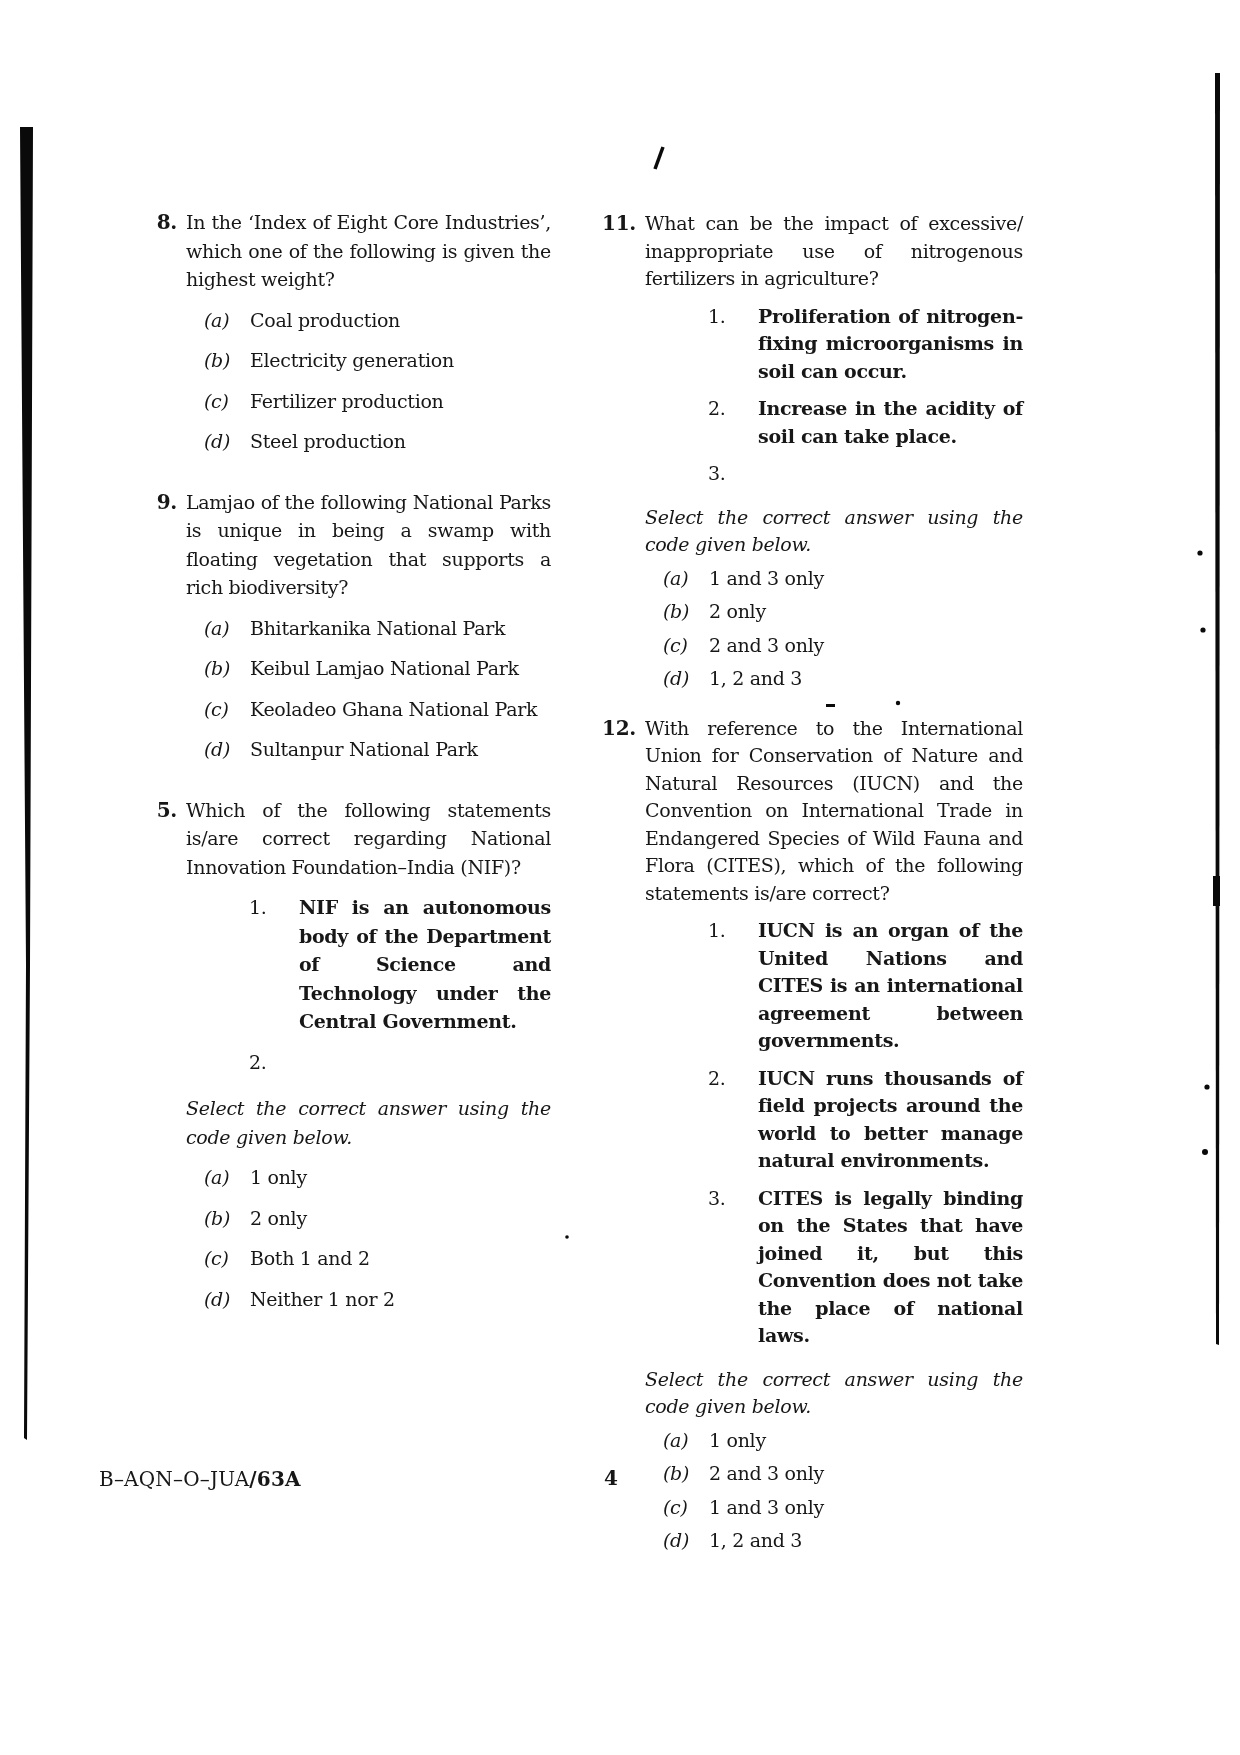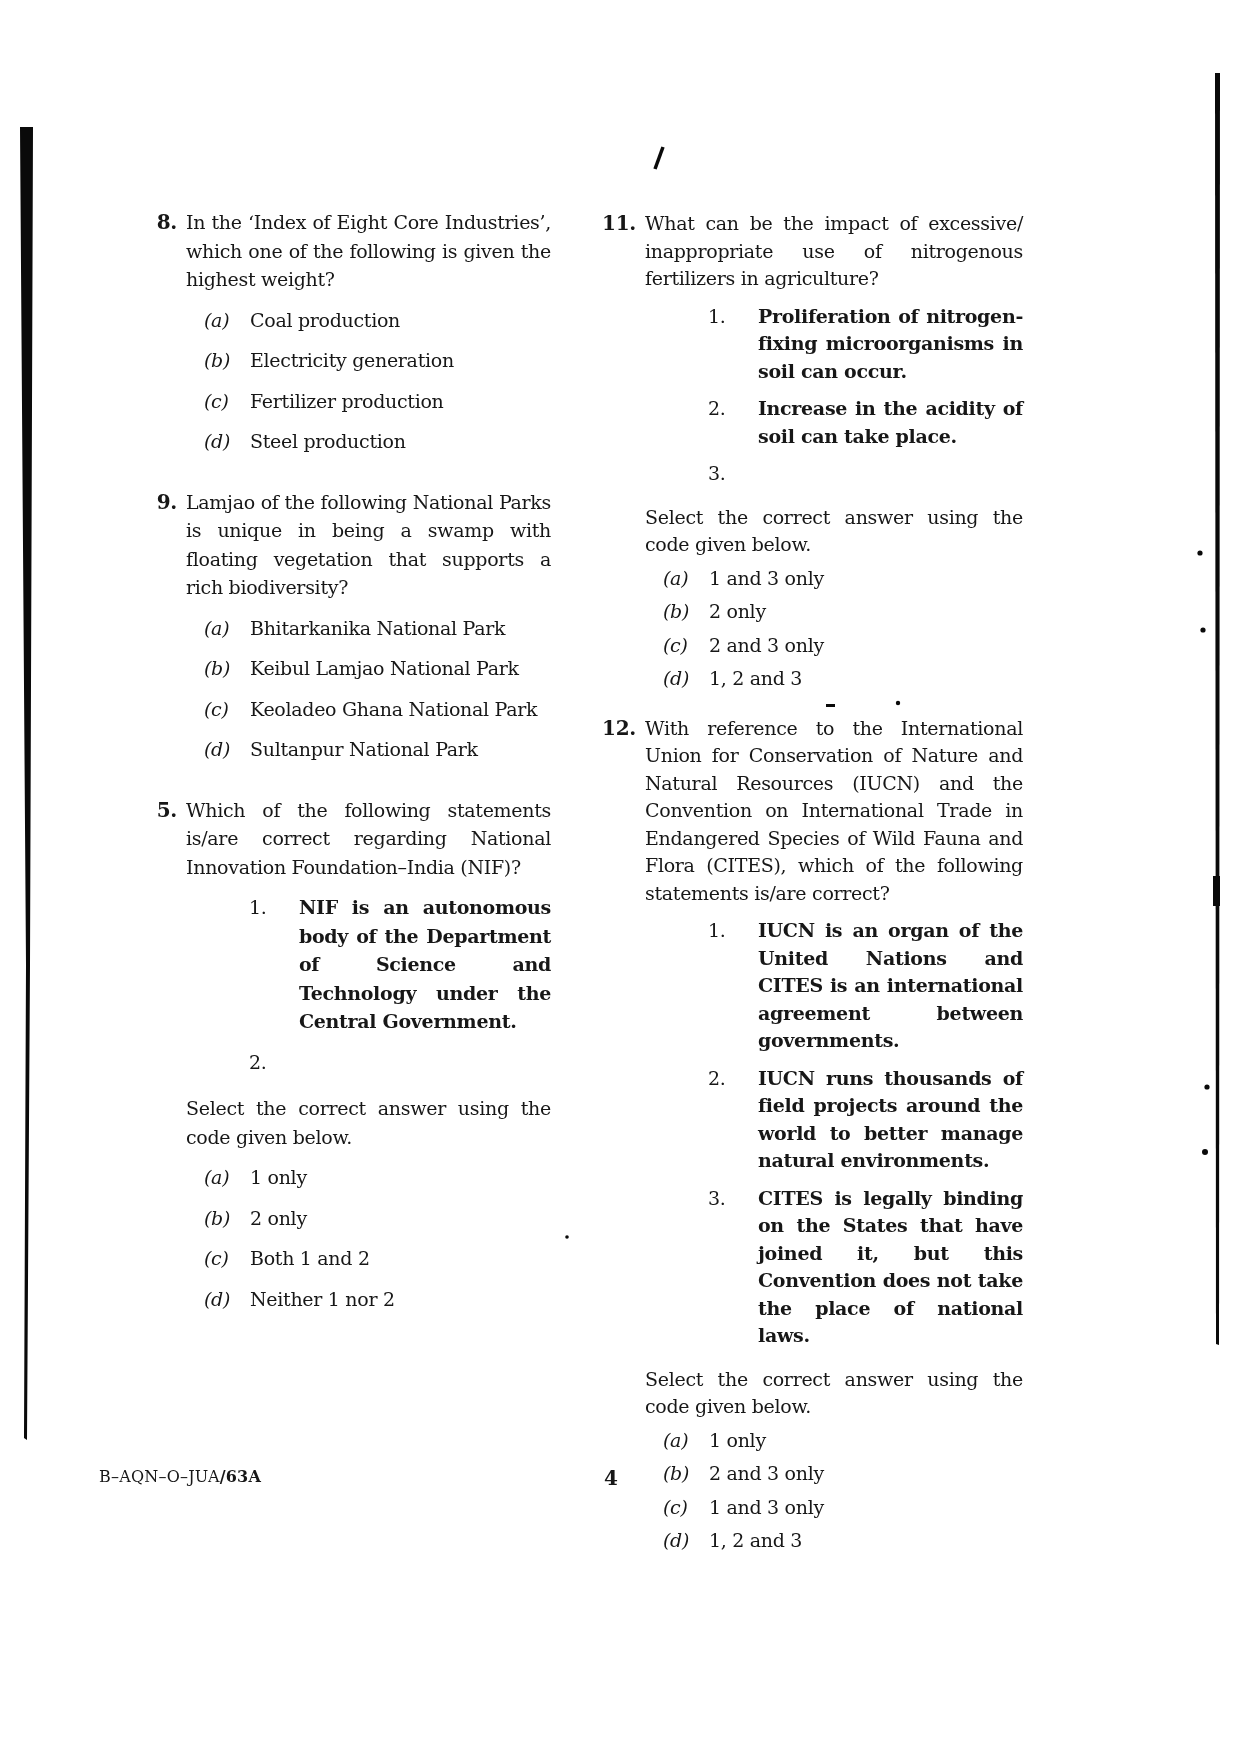--- a/index.html
+++ b/index.html
@@ -21,33 +21,33 @@
         font-weight:bold;font-size:20px;}
   .qbody{flex:1;min-width:0;}
   .stem{text-align:justify;}
 
   .statement{display:flex;margin-left:63px;}
   #col-left .statement{margin-top:12px;}
   #col-right .statement{margin-top:10px;}
   .snum{flex:none;width:50px;}
   .stext{flex:1;text-align:justify;font-weight:bold;}
 
-  .select-note{text-align:justify;}
+  .select-note{text-align:justify;font-style:italic;}
   #col-left .select-note{margin-top:18px;}
   #col-right .select-note{margin-top:16px;}
 
   #col-left .options{margin-top:6px;}
   #col-right .options{margin-top:2px;}
   .option{display:flex;margin-left:18px;}
   #col-left .option{margin-top:12px;}
   #col-right .option{margin-top:6px;}
   .oletter{flex:none;width:46px;font-style:italic;}
   .otext{flex:1;}
 
-  #footer-code{position:absolute;left:99px;top:1467px;font-size:16px;letter-spacing:0.2px;text-align:center;}
+  #footer-code{position:absolute;left:99px;top:1467px;font-size:20px;letter-spacing:0.2px;text-align:center;}
   #footer-code b{font-weight:bold;}
   #footer-page{position:absolute;left:604px;top:1466px;font-size:20px;font-weight:bold;}
 
   #artifacts{position:absolute;left:0;top:0;pointer-events:none;}
 </style>
 </head>
 <body>
 
 <svg id="artifacts" width="1240" height="1755" viewBox="0 0 1240 1755">
   <polygon points="20,127 33,127 30,965 27,1440 24,1438 26,965" fill="#0a0a0a"></polygon>

